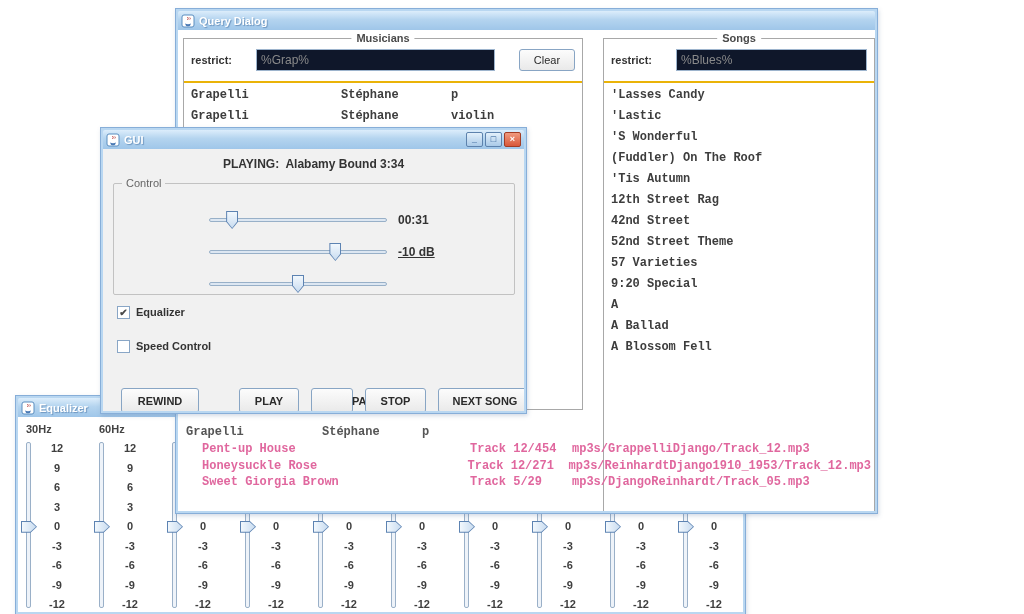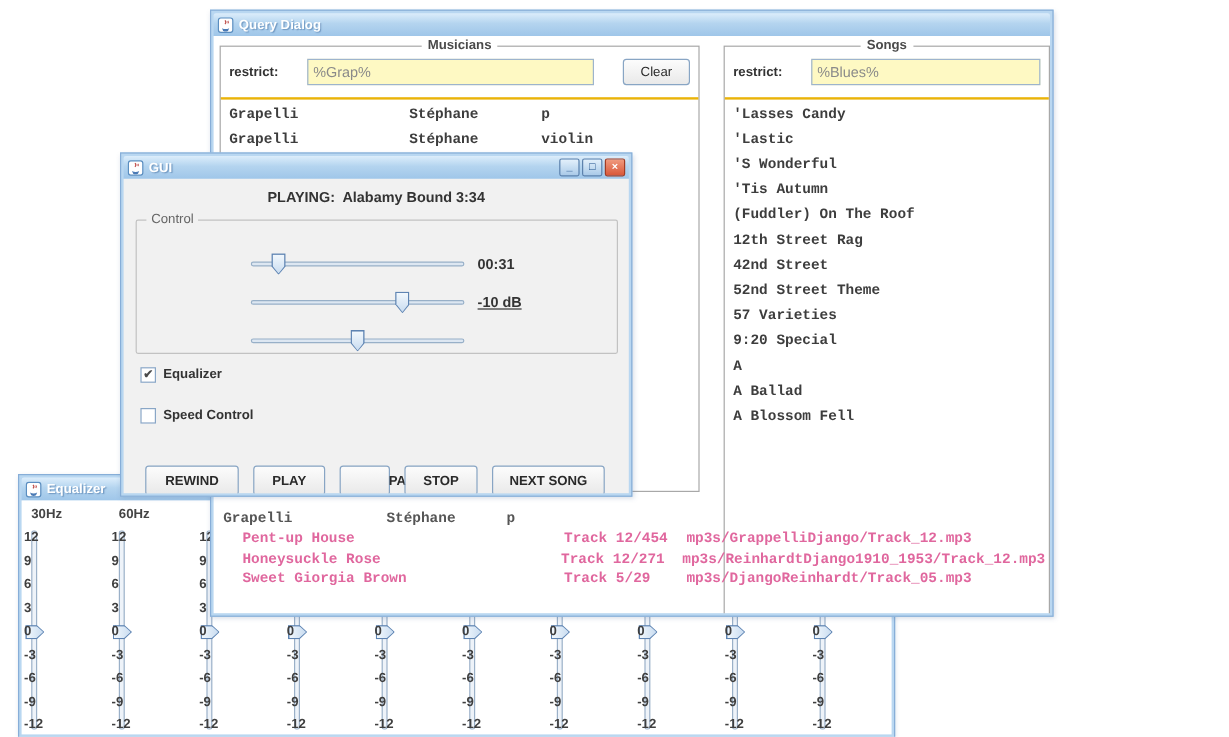--- a/index.html
+++ b/index.html
@@ -27,21 +27,21 @@
   
   #win-query{left:175px;top:8px;width:703px;height:506px;z-index:2}
   .panel{position:absolute;border:1px solid #a8a8a8}
   #panel-musicians{left:5px;top:8px;width:400px;height:372px}
   #panel-songs{left:425px;top:8px;width:272px;height:476px}
   .panel-title{position:absolute;top:-7px;left:50%;transform:translateX(-50%);
     background:#fff;padding:0 5px;font-size:11px;font-weight:bold;color:#4a4a4a;white-space:nowrap}
   .restrict-row{position:absolute;left:0;top:0;right:0;height:44px;
     border-bottom:2px solid #eab308;display:flex;align-items:center;gap:24px;padding:0 7px}
   .restrict-label{font-size:11px;font-weight:bold;color:#333;white-space:nowrap}
-  .restrict-field{flex:1;height:22px;border:1px solid #9db4cd;background:#fef9c3;
+  .restrict-field{flex:1;height:22px;border:1px solid #9db4cd;background:#0f172a;
     font-family:"Liberation Sans",sans-serif;font-size:12px;color:#8a8a8a;padding:2px 4px}
   .btn{height:22px;border:1px solid #88a5c4;border-radius:3px;
     background:linear-gradient(180deg,#fcfcfc,#e9e9e9);
     font-family:"Liberation Sans",sans-serif;font-size:11px;color:#2a2a2a}
   .clear-btn{flex:0 0 56px}
   .list{position:absolute;left:2px;top:46px;right:2px;bottom:2px;overflow:hidden;
     font-family:"Liberation Mono",monospace;font-weight:bold;font-size:12px;color:#3d3d3d}
   .m-row{display:flex;height:21px;line-height:21px;padding-left:5px}
   .m-last{width:150px}.m-first{width:110px}.m-instr{flex:1}
   .song-row{height:21px;line-height:21px;padding-left:5px;white-space:nowrap}
@@ -87,21 +87,21 @@
   .eq-body{display:flex;padding-left:2px}
   .eq-col{position:relative;flex:0 0 73px;height:100%}
   .eq-hdr{position:absolute;left:6px;top:6px;font-size:11px;font-weight:bold;color:#444;white-space:nowrap}
   .eq-track{position:absolute;left:6px;top:25px;width:5px;height:166px;
     background:#eef3f9;border:1px solid #9ab0c8;border-radius:2px}
   .v-thumb{position:absolute;left:1px;width:16px;height:12px;background:#5d83b2;
     clip-path:polygon(0 0,60% 0,100% 50%,60% 100%,0 100%)}
   .v-thumb::after{content:"";position:absolute;left:1px;top:1px;width:14px;height:10px;
     background:linear-gradient(90deg,#f2f8fd,#c9dcf0);
     clip-path:polygon(0 0,60% 0,100% 50%,60% 100%,0 100%)}
-  .eq-scale{position:absolute;left:0;top:22px;width:30px;text-align:left}
+  .eq-scale{position:absolute;left:22px;top:22px;width:30px;text-align:center}
   .eq-num{height:19.5px;line-height:19.5px;font-size:11px;font-weight:bold;color:#3f3f3f}
 </style>
 </head>
 <body>
 
 <div class="desktop">
 
   <div class="window" id="win-eq">
     <div class="titlebar">
       <svg class="app-icon" width="14" height="14" viewBox="0 0 14 14">
@@ -310,22 +310,22 @@
       <div class="panel" id="panel-songs">
         <span class="panel-title">Songs</span>
         <div class="restrict-row">
           <span class="restrict-label">restrict:</span>
           <input class="restrict-field" value="%Blues%" style="">
         </div>
         <div class="list">
             <div class="song-row">'Lasses Candy</div>
             <div class="song-row">'Lastic</div>
             <div class="song-row">'S Wonderful</div>
+            <div class="song-row">(Fuddler) On The Roof</div>
             <div class="song-row">'Tis Autumn</div>
-            <div class="song-row">(Fuddler) On The Roof</div>
             <div class="song-row">12th Street Rag</div>
             <div class="song-row">42nd Street</div>
             <div class="song-row">52nd Street Theme</div>
             <div class="song-row">57 Varieties</div>
             <div class="song-row">9:20 Special</div>
             <div class="song-row">A</div>
             <div class="song-row">A Ballad</div>
             <div class="song-row">A Blossom Fell</div>
           </div>
       </div>
@@ -393,21 +393,21 @@
             <span class="cb-box">✔</span>
             <span class="cb-label">Equalizer</span>
           </div>
           <div class="cb-row">
             <span class="cb-box"></span>
             <span class="cb-label">Speed Control</span>
           </div>
         </div>
       <div class="btn-row">
           <button class="gui-btn" style="width: 78px;">REWIND</button>
-          <button class="gui-btn" style="width: 60px;">PLAY</button>
+          <button class="gui-btn" style="width: 60px; margin-left: 28px;">PLAY</button>
           <button class="gui-btn" style="width: 42px; padding-left: 40px;">PAUSE</button>
           <button class="gui-btn" style="width: 61px;">STOP</button>
           <button class="gui-btn" style="width: 94px;">NEXT SONG</button>
         </div>
     </div>
   </div>
 
 </div>
 
 </body></html>

